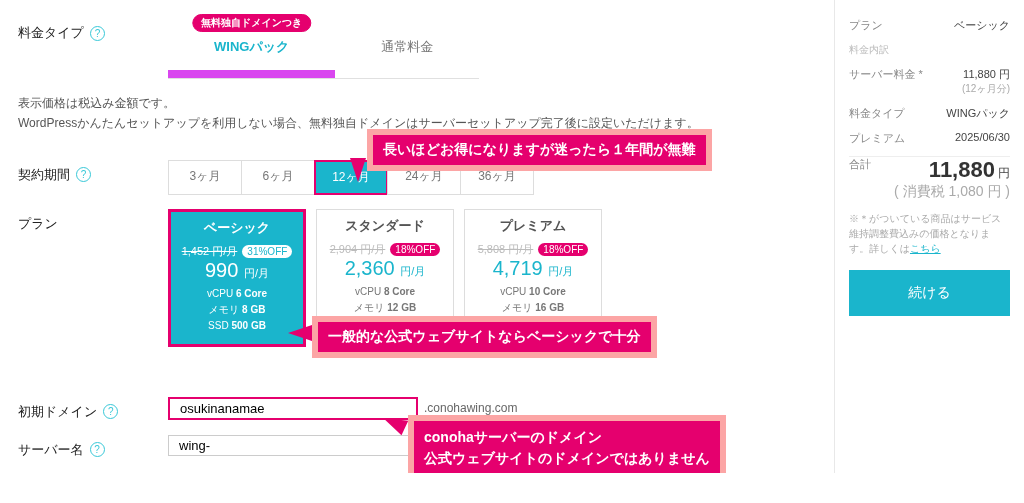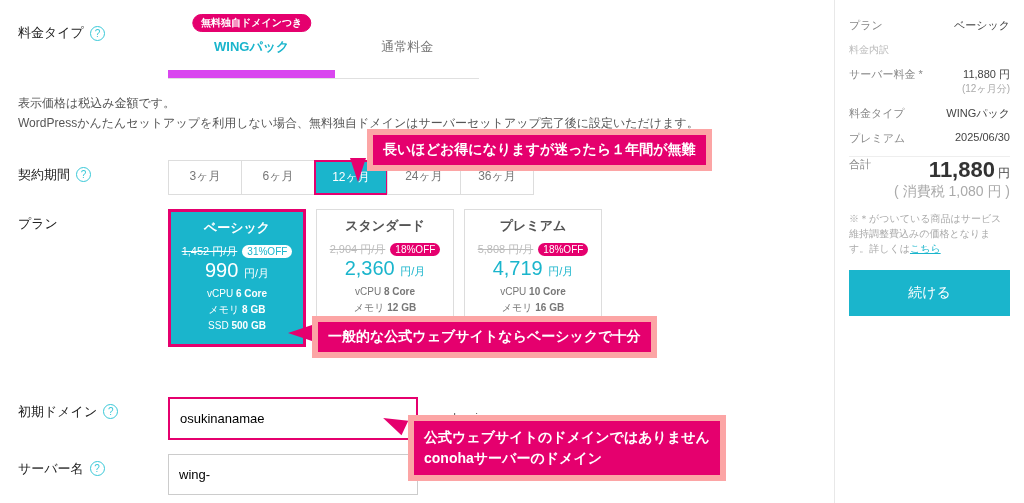--- a/index.html
+++ b/index.html
@@ -36,21 +36,21 @@
   .plan .off { display:inline-block; background:#e5006e; color:#fff; font-size:10px; padding:1px 5px; border-radius:8px; margin-left:2px;}
   .plan .price { font-size:20px; font-weight:normal; color:#1ab5cc; }
   .plan .price .u{font-size:11px;}
   .plan .spec { font-size:10px; color:#777; line-height:1.6; margin-top:4px;}
   .plan.sel { background:#1ab5cc; border-color:#1ab5cc; color:#fff; border:3px solid #e5006e;}
   .plan.sel .ph,.plan.sel .price,.plan.sel .spec,.plan.sel .old{color:#fff;}
   .plan.sel .off{background:#fff;color:#1ab5cc;}
 
   
   .field { display:flex; align-items:center; gap:6px; }
-  .field input { width:250px; padding:12px 10px; border:1px solid #ccc; font-size:13px; }
+  .field input { width:250px; padding:2px 10px; border:1px solid #ccc; font-size:13px; }
   .field .suffix{font-size:12px;color:#666;}
   .hl { border:2px solid #e5006e !important; }
 
   
   .ann { position:absolute; background:#e5006e; color:#fff; padding:6px 10px; font-size:14px; font-weight:bold; border:6px solid #fca5a5; white-space:nowrap; z-index:5;}
   .arrow{position:absolute;width:0;height:0;z-index:5;}
   .arrow.left{border-top:8px solid transparent;border-bottom:8px solid transparent;border-right:24px solid #e5006e;}
   .arrow.down{border-left:8px solid transparent;border-right:8px solid transparent;border-top:24px solid #e5006e;}
   .main{position:relative;}
 
@@ -154,22 +154,22 @@
         <span>サーバー名</span>
         <span class="help">?</span>
       </div>
       <div class="field">
         <input value="wing-" style="">
       </div>
     </div>
 
     <div class="arrow left" style="top:415px;left:382px;transform:rotate(25deg);"></div>
     <div class="ann" style="top:415px;left:408px;line-height:1.5;">
+      <div>conohaサーバーのドメイン</div>
       <div>公式ウェブサイトのドメインではありません</div>
-      <div>conohaサーバーのドメイン</div>
     </div>
 
   </div>
 
   <div class="side">
     <div class="srow">
         <span class="k">プラン</span>
         <span class="v">ベーシック</span>
       </div>
     <div class="srow">

